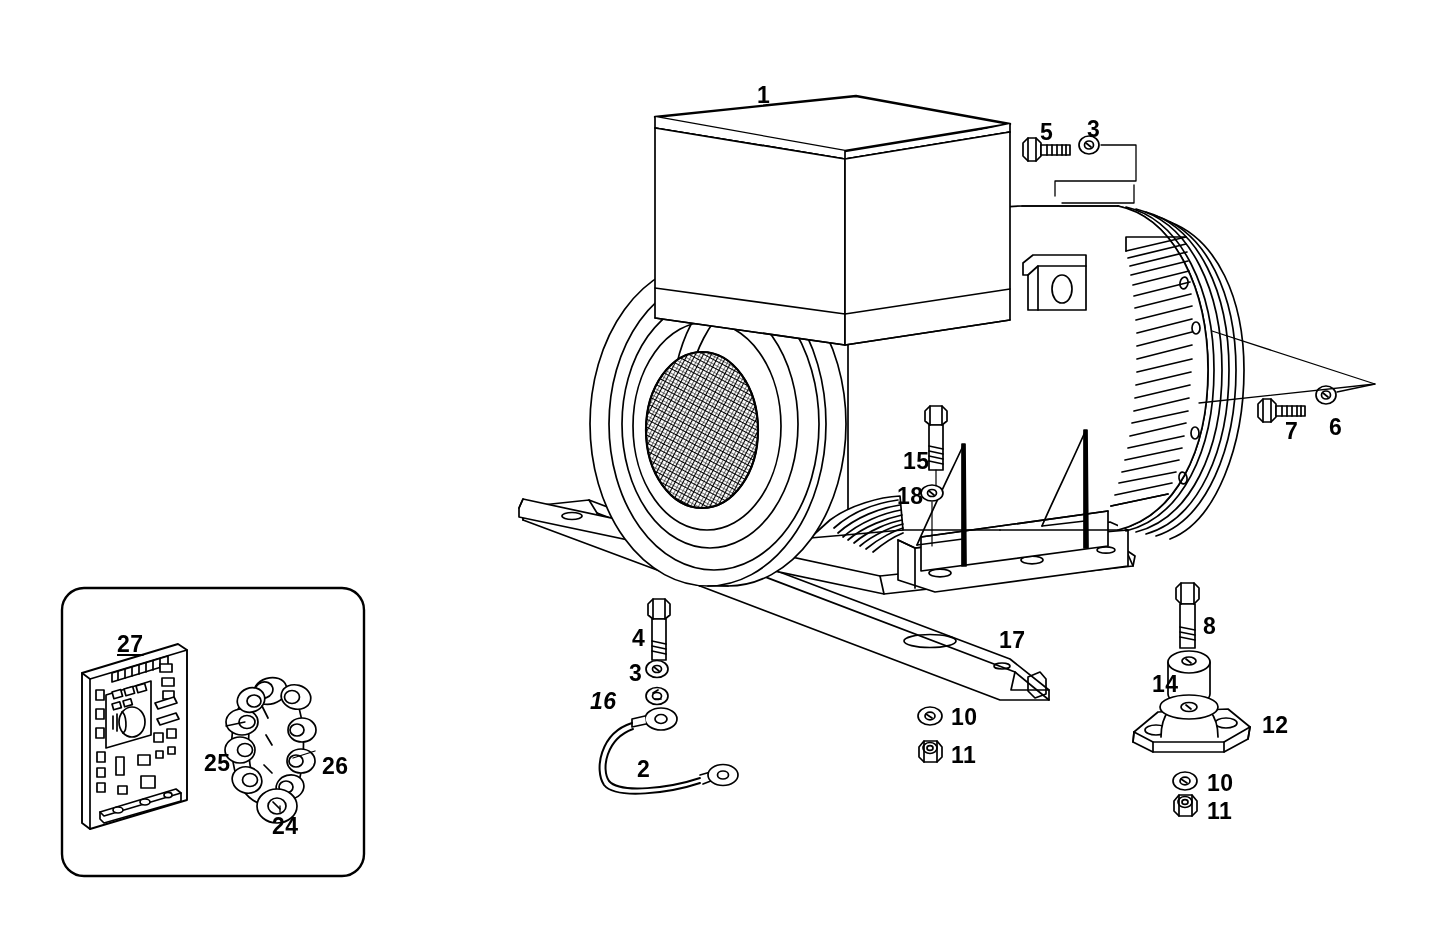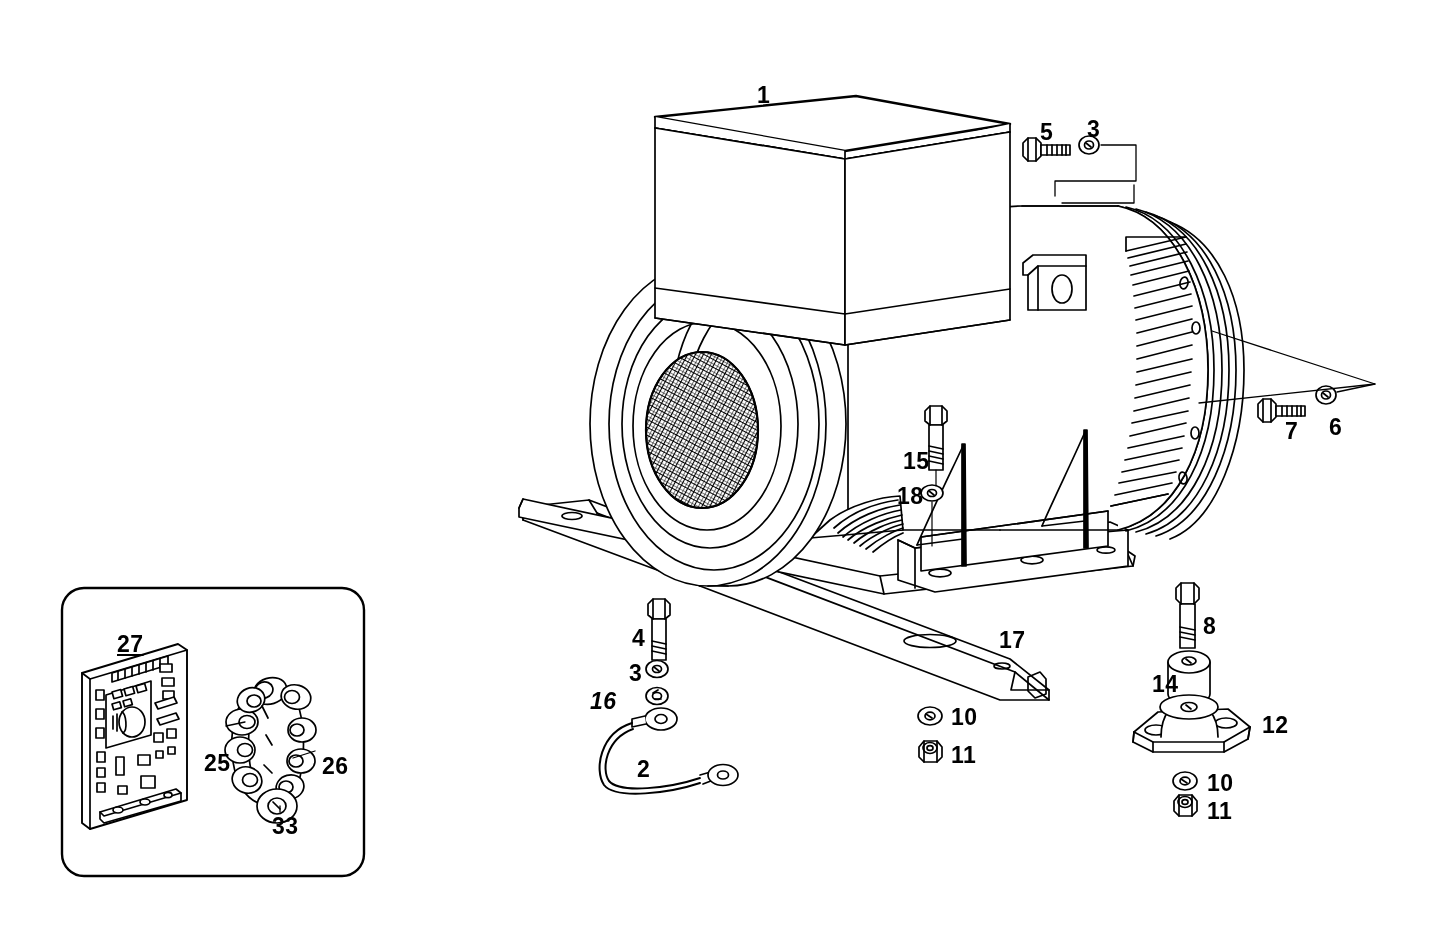--- a/index.html
+++ b/index.html
@@ -466,16 +466,16 @@
     <span class="callout" style="left:951px;  top:706px;">10</span>
     <span class="callout" style="left:951px;  top:744px;">11</span>
     <span class="callout" style="left:1203px; top:615px;">8</span>
     <span class="callout" style="left:1152px; top:673px;">14</span>
     <span class="callout" style="left:1262px; top:714px;">12</span>
     <span class="callout" style="left:1207px; top:772px;">10</span>
     <span class="callout" style="left:1207px; top:800px;">11</span>
     <span class="callout" style="left:117px;  top:633px;text-decoration:underline;">27</span>
     <span class="callout" style="left:204px;  top:726px;margin-top:26px;">25</span>
     <span class="callout" style="left:322px;  top:755px;">26</span>
-    <span class="callout" style="left:272px;  top:815px;">33</span>
+    <span class="callout" style="left:272px;  top:815px;">24</span>
   </div>
 
 </div>
 
 </body></html>

